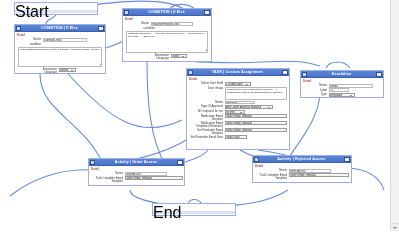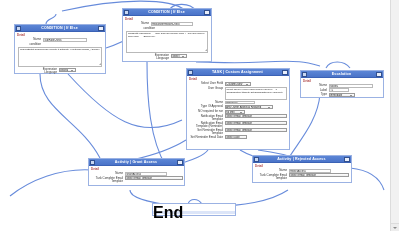--- a/index.html
+++ b/index.html
@@ -239,20 +239,28 @@
       <path d="M188,204 C190,198 198,198 202,204"></path>
 
       <path d="M92,170 C60,168 30,180 10,196"></path>
 
       <path d="M350,168 C370,170 380,178 384,190"></path>
 
       <path d="M186,140 C170,150 150,156 132,160"></path>
     </g>
   </svg>
 
+  <div class="term" style="left:14px; top:2px; width:84px; height:13px;">
+    <div class="titlebar">
+      <span class="tb-left"></span>
+      <span class="tb-title">Start</span>
+      <span class="tb-right"></span>
+    </div>
+    <div class="strip"></div>
+  </div>
 
   <div class="node" style="left:14px; top:24px; width:92px; height:50px;">
     <div class="titlebar">
       <span class="tb-left"></span>
       <span class="tb-title">CONDITION | If Else</span>
       <span class="tb-right"></span>
     </div>
     <div class="body">
       <div class="detail-tag">Detail</div>
       <div class="frow">
@@ -444,21 +452,21 @@
       </div>
       <div class="frow">
         <div class="flabel" style="width:32px; line-height:2.9px;">Task Complete Email Template</div>
         <div class="fctl">
             <div class="sel" style="width:60px;">Select Email Template</div>
           </div>
       </div>
     </div>
   </div>
 
-  <div class="term" style="left:152px; top:203px; width:84px; height:13px;font-weight:bold;">
+  <div class="term" style="left:152px; top:203px; width:84px; height:13px;">
     <div class="titlebar">
       <span class="tb-left"></span>
       <span class="tb-title">End</span>
       <span class="tb-right"></span>
     </div>
     <div class="strip"></div>
   </div>
 
   <div class="vscroll">
     <div class="arrow-dn"></div>

